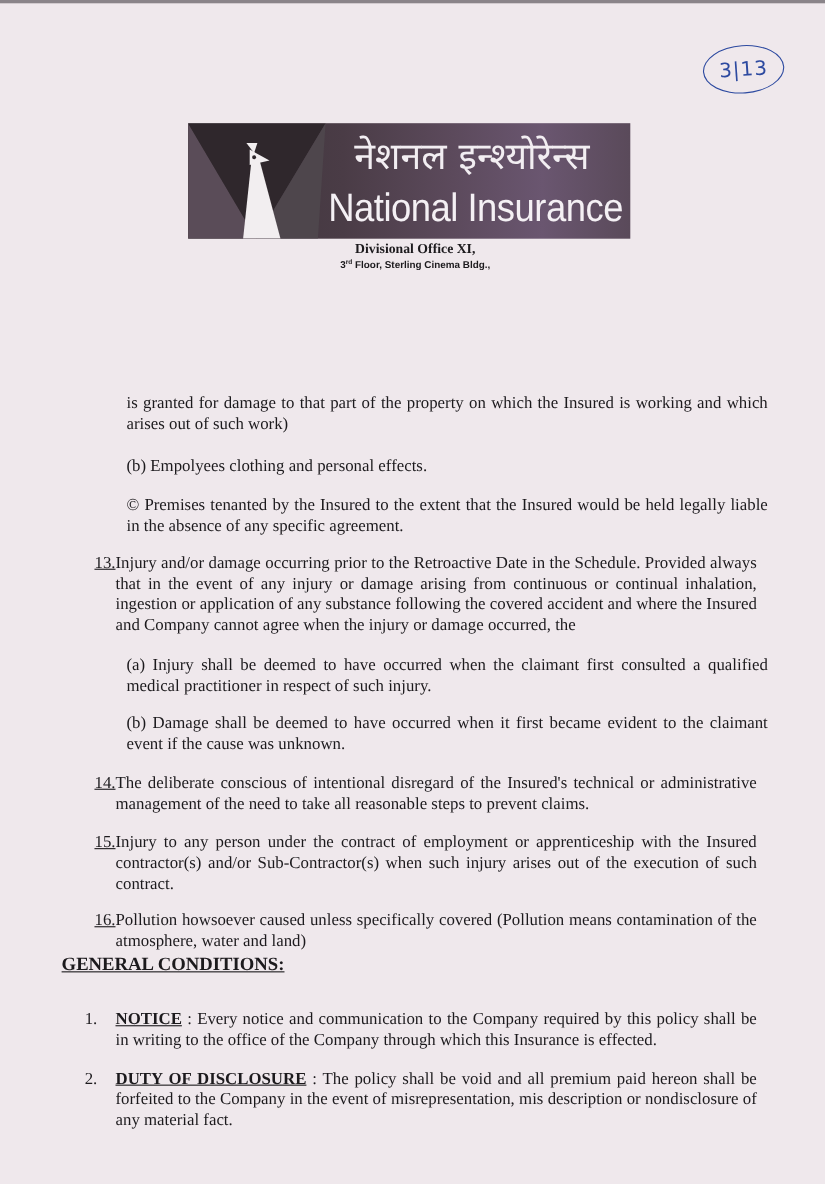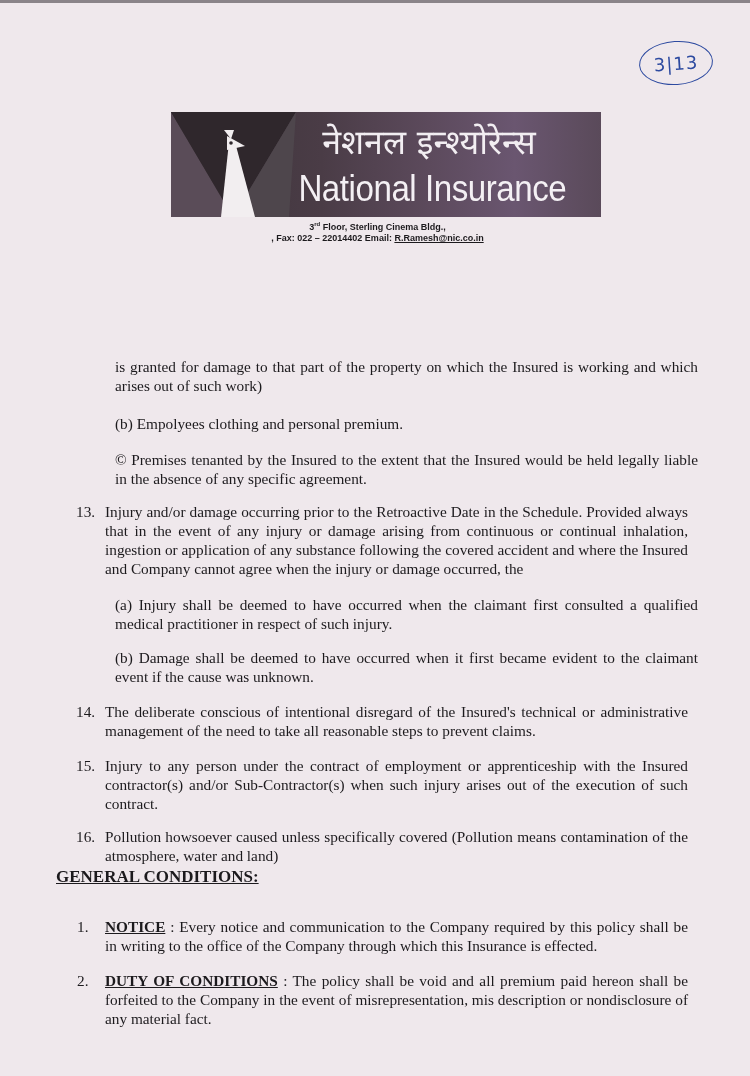--- a/index.html
+++ b/index.html
@@ -15,21 +15,20 @@
     position: absolute; left: 639px; top: 41px; width: 72px; height: 42px;
     border: 1.6px solid #2d4aa0; border-radius: 50%;
     color: #2d4aa0; font-family: "DejaVu Sans", sans-serif; font-size: 18px;
     display: flex; align-items: center; justify-content: center;
     transform: rotate(-4deg); letter-spacing: 1px;
   }
   .logo {
     position: absolute; left: 171px; top: 112px; width: 402px; height: 105px;
     background: linear-gradient(90deg, #3c3439 0%, #4a3c46 35%, #5c4a5c 60%, #6a5670 80%, #5a4a5a 100%);
     overflow: hidden;
-    padding-left: 28px;
   }
   .logo svg { position: absolute; left: 0; top: 0; }
   .logo-hindi {
     position: absolute; left: 118px; top: 6px; width: 280px;
     color: #f2eef2; font-family: "DejaVu Sans", sans-serif; font-size: 34px; text-align: center;
     white-space: nowrap;
   }
   .logo-eng {
     position: absolute; left: 116px; top: 56px; width: 285px;
     color: #f4f0f4; font-family: "Liberation Sans", sans-serif; font-size: 36px; text-align: center;
@@ -41,21 +40,21 @@
   .lh-name { font-weight: bold; font-size: 16px; line-height: 18px; }
   .lh-sub { font-weight: bold; font-size: 13.5px; line-height: 16px; }
   .lh-office { font-weight: bold; font-size: 12.5px; line-height: 15px; }
   .lh-addr { font-family: "Liberation Sans", sans-serif; font-weight: bold; font-size: 9px; line-height: 11.3px; }
   .lh-addr sup { font-size: 6px; }
   .lh-email { text-decoration: underline; }
 
   .body-text { font-size: 15.3px; line-height: 19px; text-align: justify; }
   .para { position: absolute; left: 105px; width: 583px; margin-left: 10px; }
   .item { position: absolute; left: 76px; width: 612px; display: flex; }
-  .item .num { width: 29px; flex: none; text-align: left; }
+  .item .num { width: 29px; flex: none; text-align: right; text-decoration: underline; }
   .item .txt { flex: 1; text-align: justify; }
   .heading {
     position: absolute; left: 56px; top: 867px;
     font-weight: bold; text-decoration: underline; font-size: 17px;
   }
   .gc-item { position: absolute; left: 77px; width: 611px; display: flex; }
   .gc-item .num { width: 28px; flex: none; }
   .gc-item .txt { flex: 1; text-align: justify; }
   .gc-item .term { font-weight: bold; text-decoration: underline; }
 </style>
@@ -76,27 +75,27 @@
     <polygon points="50,105 58,30 64,30 84,105" fill="#f2eef0"></polygon>
     <polygon points="56,24 74,34 56,38" fill="#f2eef0"></polygon>
     <polygon points="53,18 63,18 60,27" fill="#f2eef0"></polygon>
     <circle cx="60" cy="31" r="1.8" fill="#2f272c"></circle>
   </svg>
   <div class="logo-hindi">नेशनल इन्श्योरेन्स</div>
   <div class="logo-eng">National Insurance</div>
 </div>
 
 <div class="letterhead">
+  <div class="lh-office">Divisional Office XI,</div>
   <div class="lh-addr"><span>3</span><sup>rd</sup><span> Floor, Sterling Cinema Bldg.,</span></div>
-  <div class="lh-addr"><span>, Fax: 022 – 22014402 Email: </span><span class="lh-email">R.Ramesh@nic.co.in</span></div>
 </div>
 
 <div class="body-text">
   <div class="para" style="top:357px;">is granted for damage to that part of the property on which the Insured is working and which arises out of such work)</div>
-  <div class="para" style="top:414px;">(b) Empolyees clothing and personal premium.</div>
+  <div class="para" style="top:414px;">(b) Empolyees clothing and personal effects.</div>
   <div class="para" style="top:450px;">© Premises tenanted by the Insured to the extent that the Insured would be held legally liable in the absence of any specific agreement.</div>
 
   <div class="item" style="top:502px;">
     <span class="num">13.</span>
     <span class="txt">Injury and/or damage occurring prior to the Retroactive Date in the Schedule.  Provided always that in the event of any injury or damage arising from continuous or continual inhalation, ingestion or application of any substance following the covered accident and where the Insured and Company cannot agree when the injury or damage occurred, the</span>
   </div>
   <div class="para" style="top:595px;">(a) Injury shall be deemed to have occurred when the claimant first consulted a qualified medical practitioner in respect of such injury.</div>
   <div class="para" style="top:648px;">(b) Damage shall be deemed to have occurred when it first became evident to the claimant event if the cause was unknown.</div>
 
   <div class="item" style="top:702px;">
@@ -113,15 +112,15 @@
   </div>
 
   <div class="heading">GENERAL CONDITIONS:</div>
 
   <div class="gc-item" style="top:917px;">
     <span class="num">1.</span>
     <span class="txt"><span class="term">NOTICE</span><span> : Every notice and communication to the Company required by this policy shall be in writing to the office of the Company through which this Insurance is effected.</span></span>
   </div>
   <div class="gc-item" style="top:971px;">
     <span class="num">2.</span>
-    <span class="txt"><span class="term">DUTY OF CONDITIONS</span><span> : The policy shall be void and all premium paid hereon shall be forfeited to the Company in the event of misrepresentation, mis description or nondisclosure of any material fact.</span></span>
+    <span class="txt"><span class="term">DUTY OF DISCLOSURE</span><span> : The policy shall be void and all premium paid hereon shall be forfeited to the Company in the event of misrepresentation, mis description or nondisclosure of any material fact.</span></span>
   </div>
 </div>
 
 </body></html>

